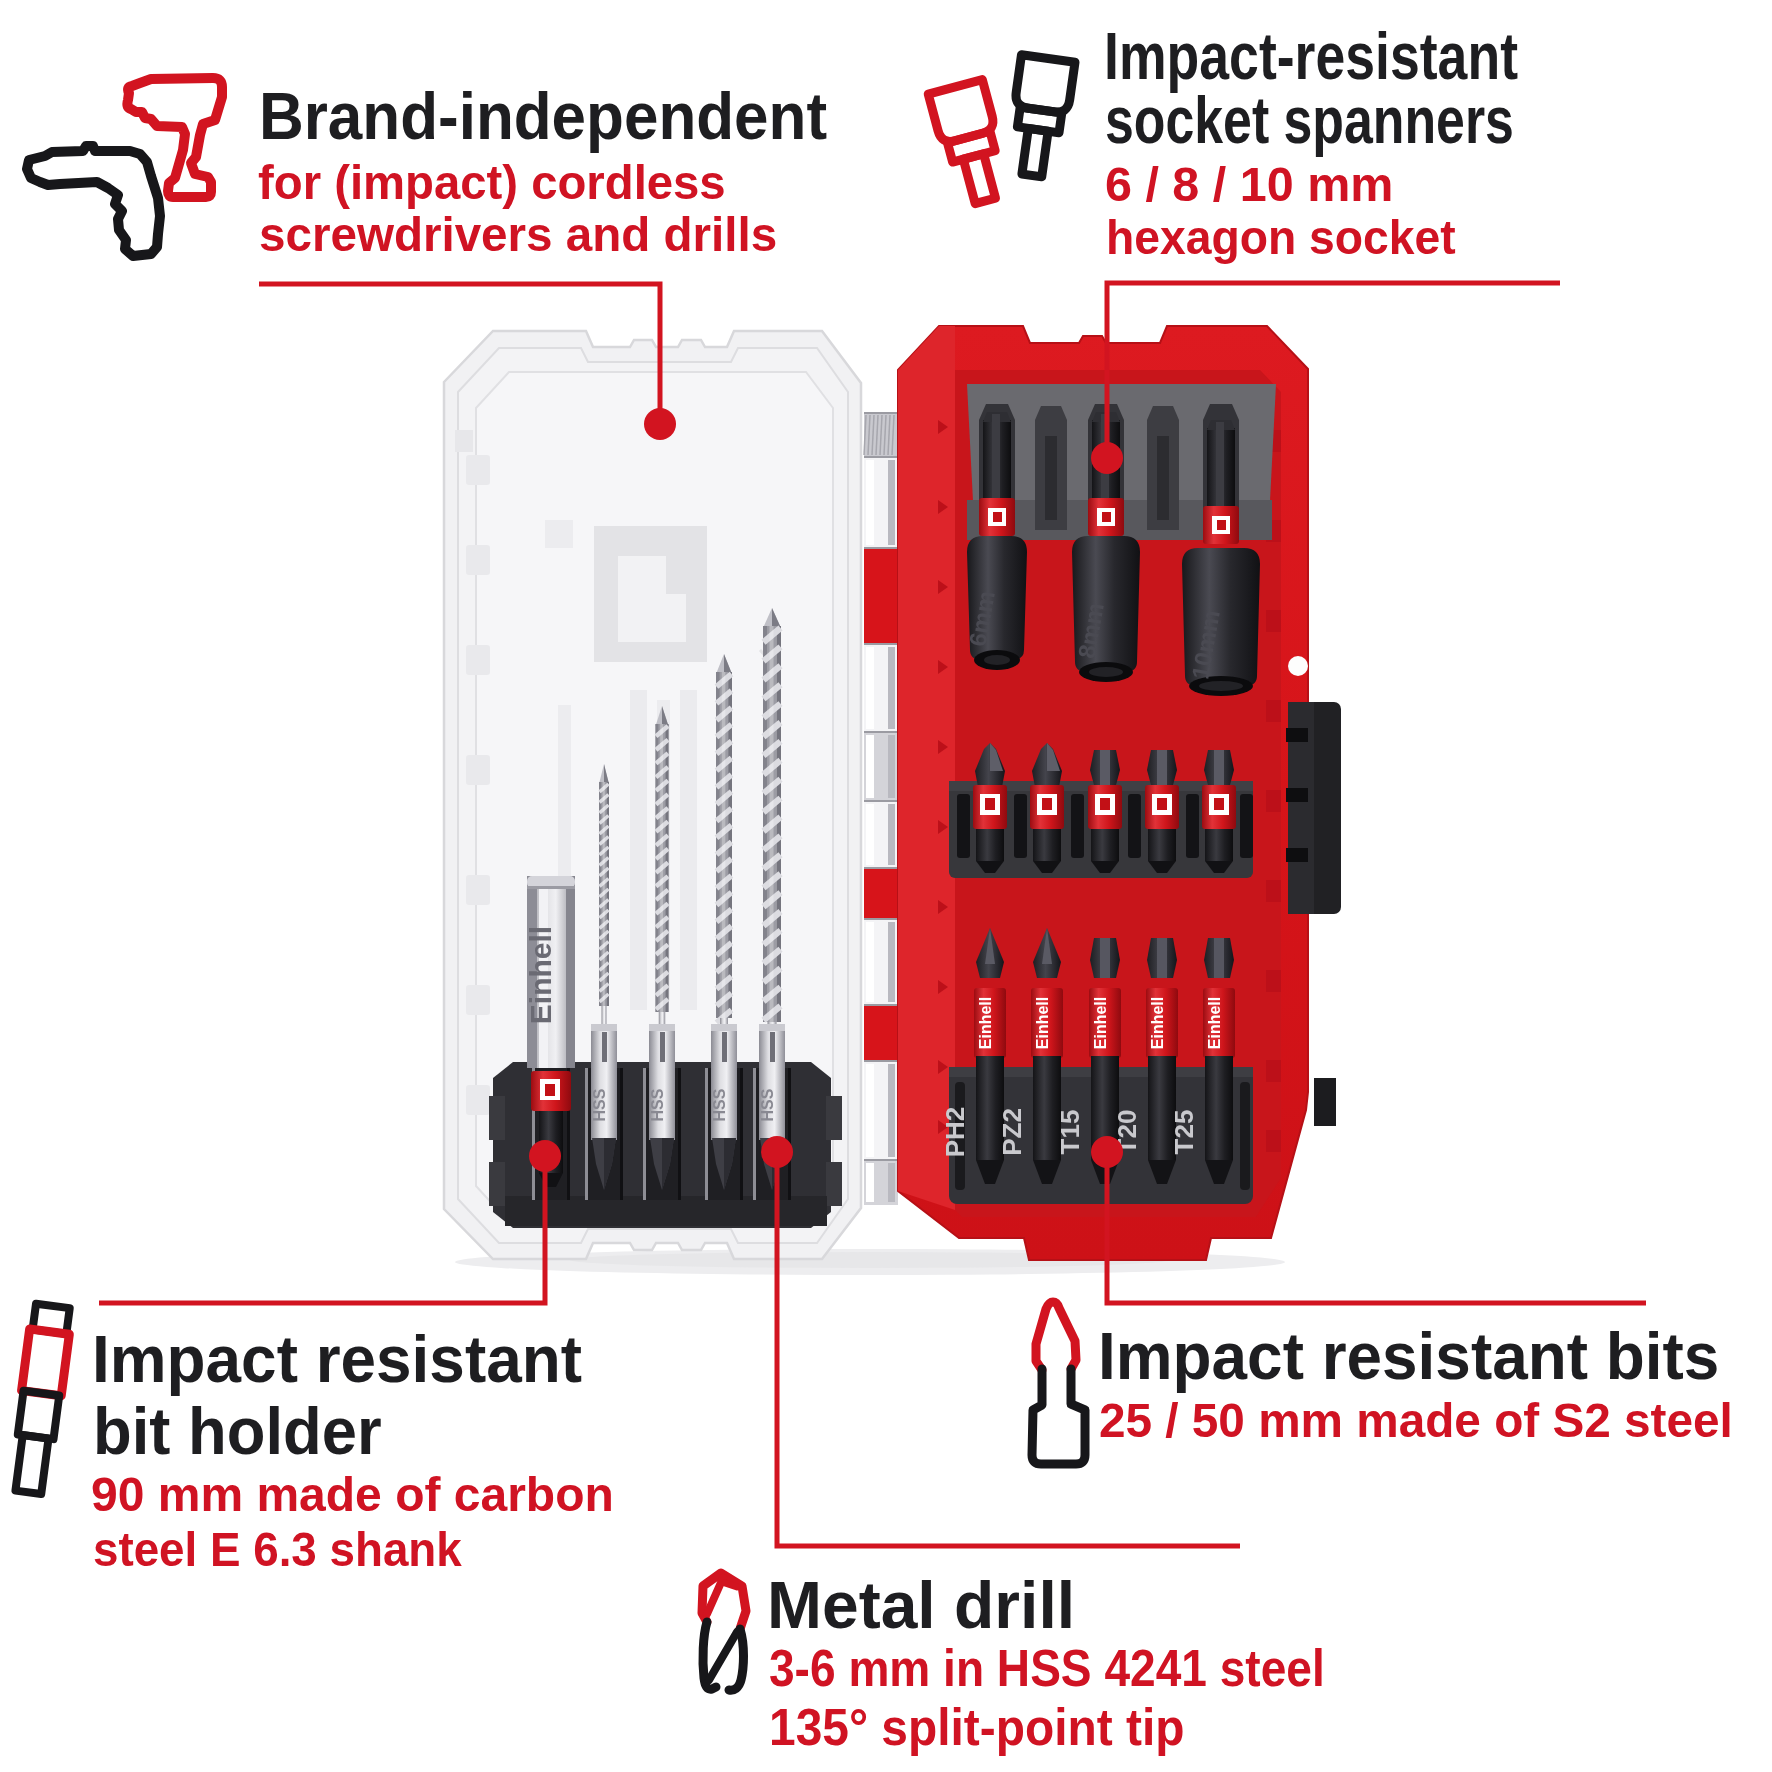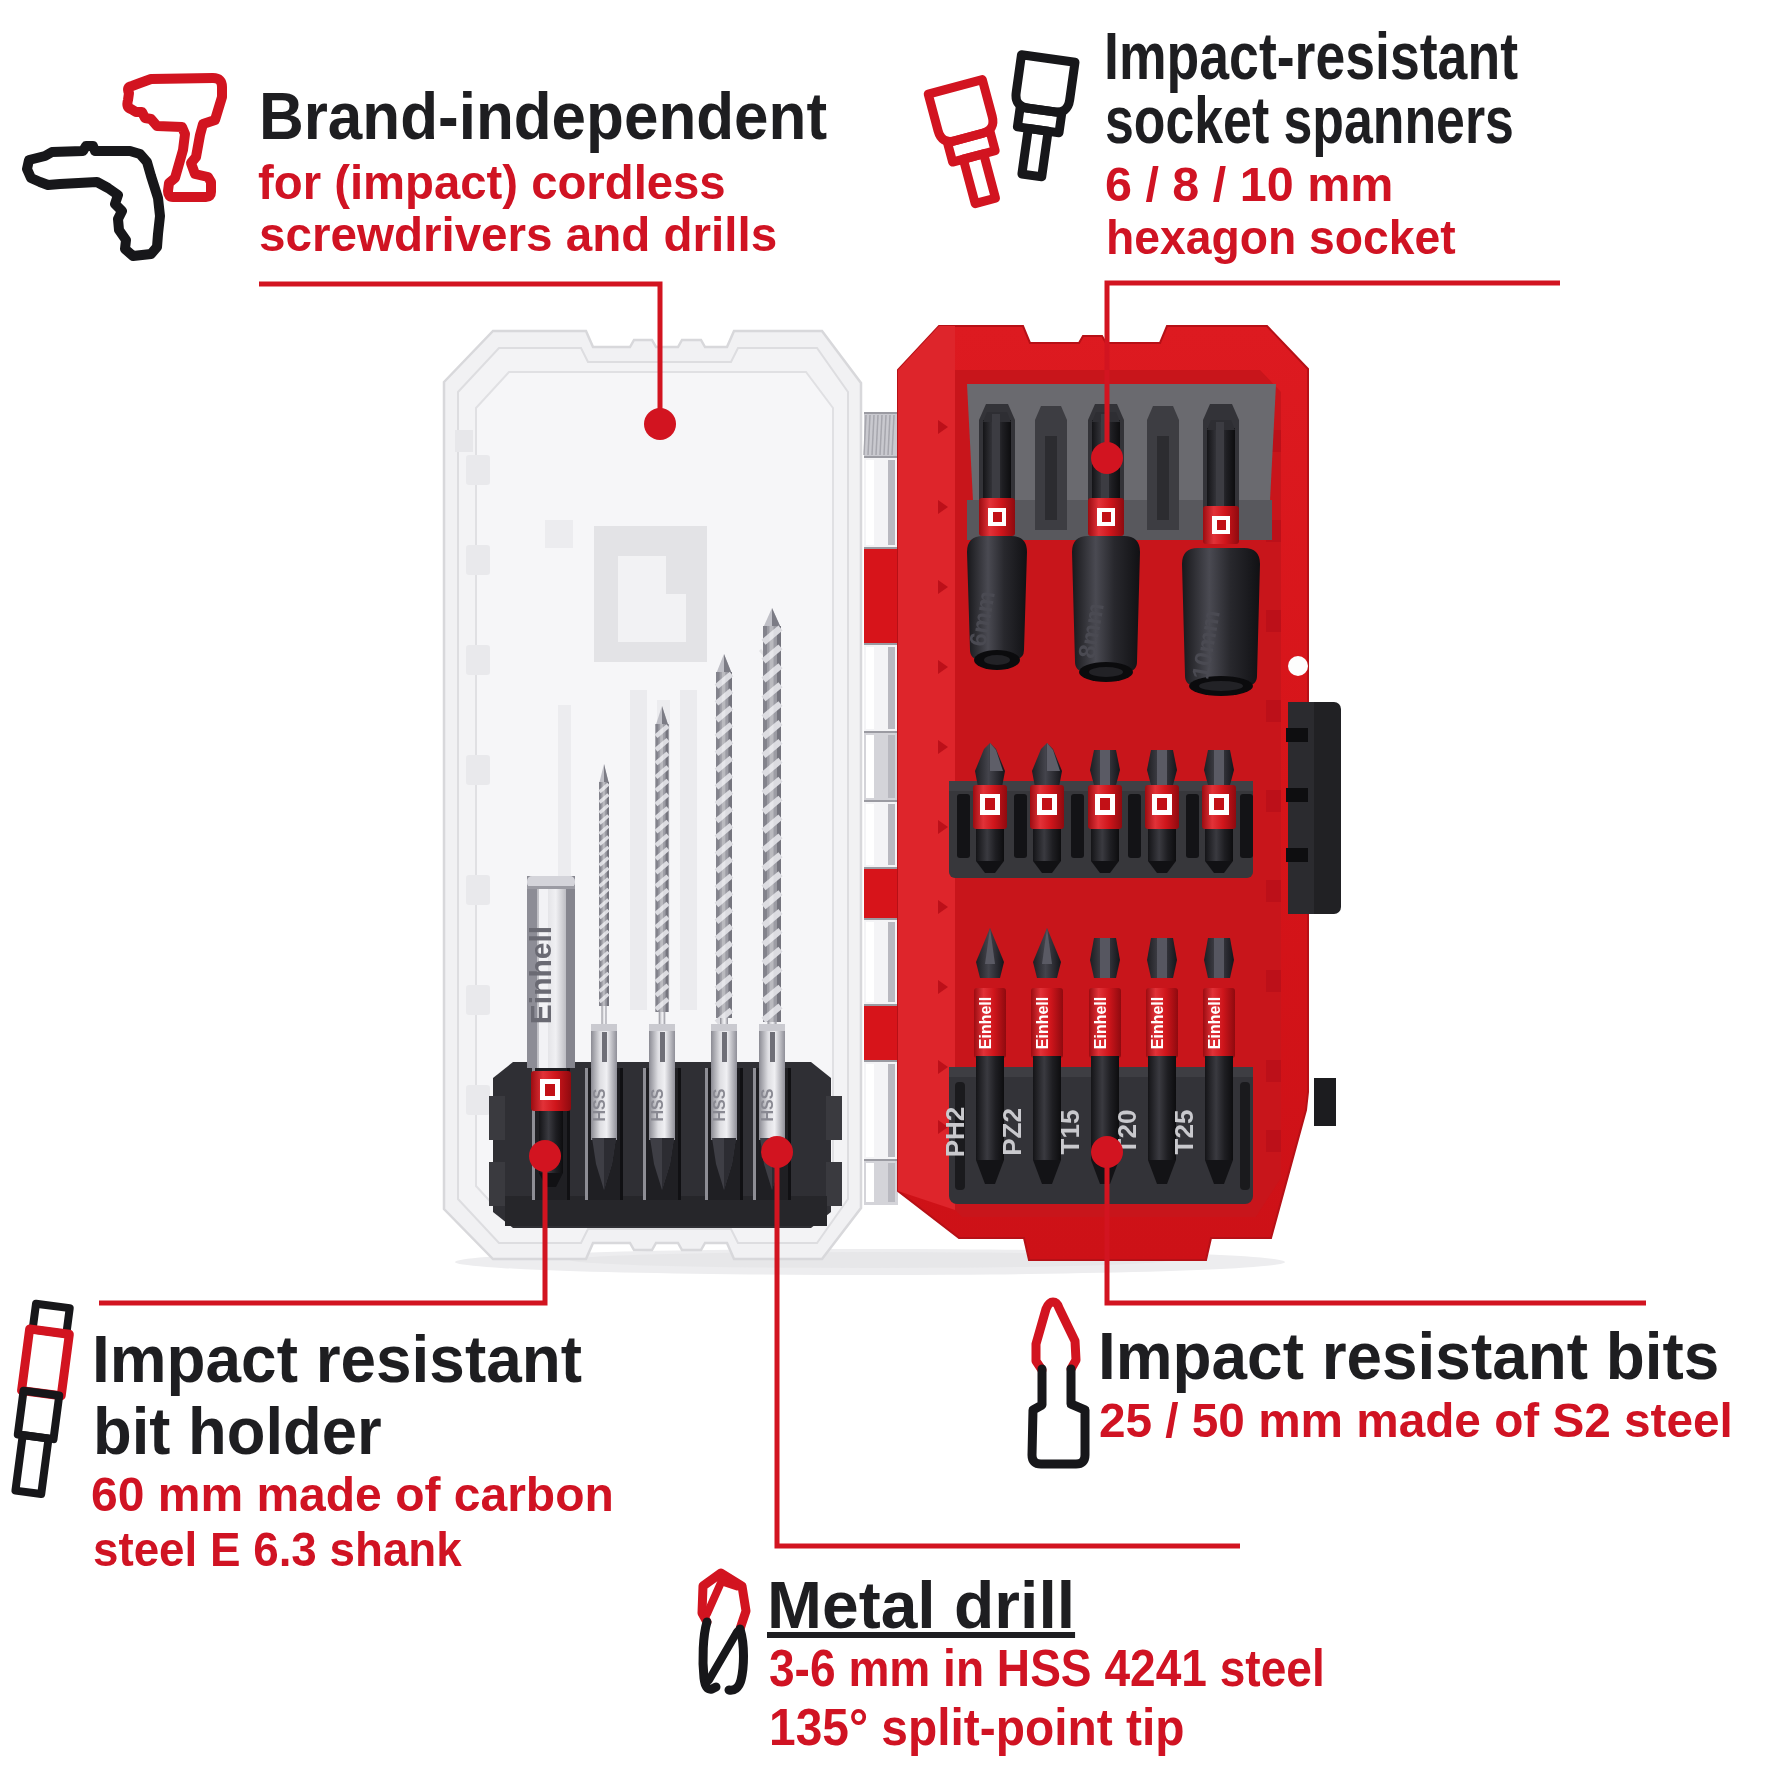--- a/index.html
+++ b/index.html
@@ -562,23 +562,23 @@
 <div class="t rd" style="left:258px;top:155px;transform:scaleX(0.985);">for (impact) cordless</div>
 <div class="t rd" style="left:259px;top:207px;transform:scaleX(0.991);">screwdrivers and drills</div>
 
 <div class="t ti" style="left:1104px;top:18px;transform:scaleX(0.812);">Impact-resistant</div>
 <div class="t ti" style="left:1105px;top:82px;transform:scaleX(0.785);">socket spanners</div>
 <div class="t rd" style="left:1105px;top:157px;transform:scaleX(1.01);">6 / 8 / 10 mm</div>
 <div class="t rd" style="left:1106px;top:210px;transform:scaleX(0.964);">hexagon socket</div>
 
 <div class="t ti" style="left:92px;top:1321px;transform:scaleX(0.968);">Impact resistant</div>
 <div class="t ti" style="left:93px;top:1393px;transform:scaleX(0.960);">bit holder</div>
-<div class="t rd" style="left:91px;top:1467px;transform:scaleX(1.0);">60 mm made of carbon</div>
+<div class="t rd" style="left:91px;top:1467px;transform:scaleX(1.0);">90 mm made of carbon</div>
 <div class="t rd" style="left:93px;top:1522px;transform:scaleX(0.953);">steel E 6.3 shank</div>
 
 <div class="t ti" style="left:1098px;top:1318px;transform:scaleX(0.968);">Impact resistant bits</div>
 <div class="t rd" style="left:1099px;top:1393px;transform:scaleX(0.994);">25 / 50 mm made of S2 steel</div>
 
-<div class="t ti" style="left:767px;top:1567px;transform:scaleX(1.0);text-decoration:underline;">Metal drill</div>
+<div class="t ti" style="left:767px;top:1567px;transform:scaleX(1.0);">Metal drill</div>
 <div class="t rd" style="left:769px;top:1638px;font-size:52px;transform:scaleX(0.886);">3-6 mm in HSS 4241 steel</div>
 <div class="t rd" style="left:769px;top:1697px;font-size:52px;transform:scaleX(0.921);">135° split-point tip</div>
 
 </div>
 
 </body></html>

